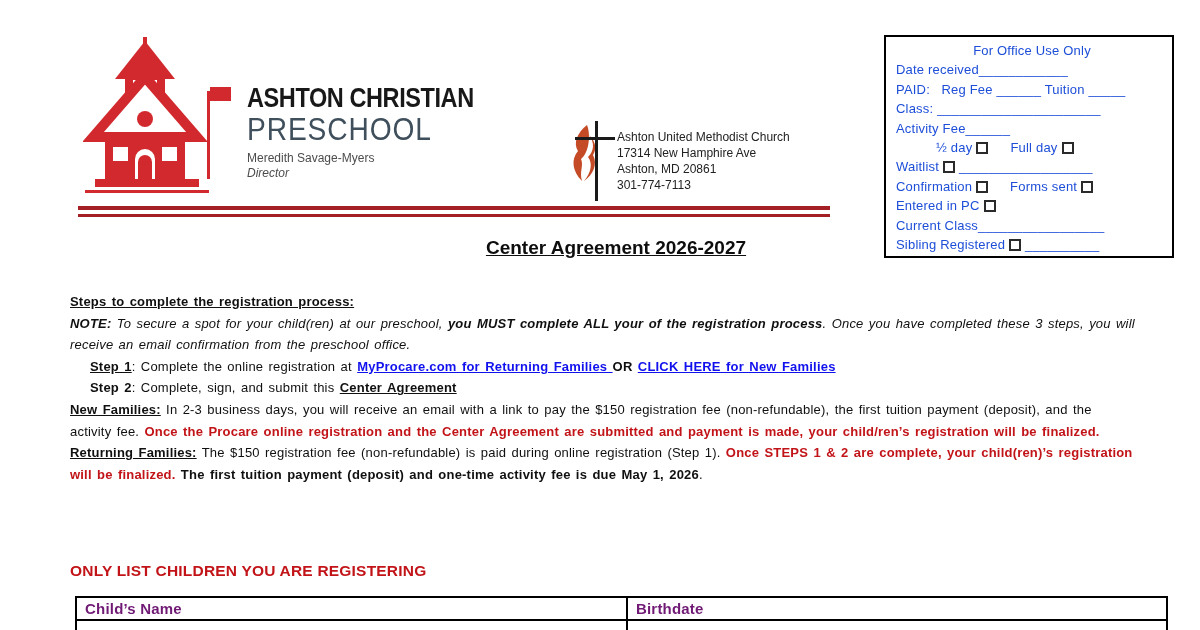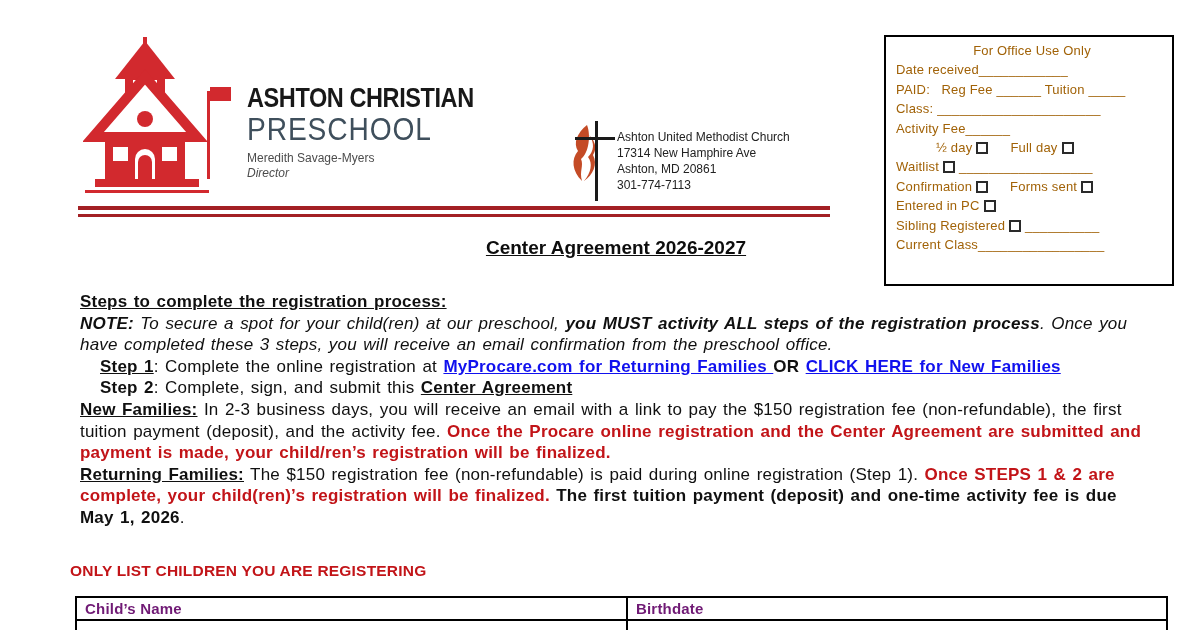--- a/index.html
+++ b/index.html
@@ -35,44 +35,44 @@
   .brand-director-name{font-size:12px;color:#4c4c4c;margin-top:5px;line-height:15px;}
   .brand-director-title{font-size:12px;color:#4c4c4c;font-style:italic;line-height:15px;}
 
   .umc{position:absolute;left:567px;top:121px;width:48px;height:82px;}
   .flame{fill:var(--flame-orange);}
   .cross{fill:#1a1a1a;}
 
   .church{position:absolute;left:617px;top:129px;font-size:12px;line-height:16px;color:#222;}
 
   .office-box{
-    position:absolute;left:884px;top:35px;width:290px;height:251px;
+    position:absolute;left:884px;top:35px;width:290px;height:223px;
     border:2px solid #000;padding:4px 4px 0 10px;
-    font-size:13px;line-height:19.4px;color:#a16207;letter-spacing:0.2px;
+    font-size:13px;line-height:19.4px;color:#1d4ed8;letter-spacing:0.2px;
   }
   .ob-title{text-align:center;}
   .ob-indent{padding-left:40px;}
   .cb{
     display:inline-block;width:12px;height:12px;border:2px solid #2a2a2a;
     margin:0 4px;vertical-align:-2px;background:#fff;
   }
   .cb-gap{margin-right:22px;}
 
   .red-rule{position:absolute;left:78px;top:206px;width:752px;}
   .red-rule .r1{height:4px;background:var(--line-red);}
   .red-rule .r2{height:3px;background:var(--line-red);margin-top:4px;}
 
   
   .doc-title{position:absolute;left:16px;top:237px;width:1200px;text-align:center;}
   .doc-title span{font-size:19px;font-weight:bold;text-decoration:underline;color:#0d0d0d;}
 
   
   .body-text{
-    position:absolute;left:80px;top:291px;width:1066px;
-    font-size:17px;line-height:21.6px;letter-spacing:0.2px;word-spacing:1.5px;color:#101010;
+    position:absolute;left:70px;top:291px;width:1066px;
+    font-size:13px;line-height:21.6px;letter-spacing:0.2px;word-spacing:1.5px;color:#101010;
   }
   .body-text p{margin:0;}
   .hu{font-weight:bold;text-decoration:underline;}
   .b{font-weight:bold;}
   .it{font-style:italic;}
   .bit{font-weight:bold;font-style:italic;}
   .redb{color:var(--text-red);font-weight:bold;}
   .steps{padding-left:20px;}
   .link{color:var(--link-blue);font-weight:bold;text-decoration:underline;cursor:pointer;}
 
@@ -149,39 +149,39 @@
     </div>
     <div class="ob-line">
       <span>Waitlist</span><span class="cb"></span><span>__________________</span>
     </div>
     <div class="ob-line">
       <span>Confirmation</span><span class="cb cb-gap"></span><span>Forms sent</span><span class="cb"></span>
     </div>
     <div class="ob-line">
       <span>Entered in PC</span><span class="cb"></span>
     </div>
+    <div class="ob-line">Current Class_________________</div>
     <div class="ob-line">
       <span>Sibling Registered</span><span class="cb"></span><span>__________</span>
     </div>
-    <div class="ob-line">Current Class_________________</div>
   </div>
 
   <div class="red-rule">
     <div class="r1"></div>
     <div class="r2"></div>
   </div>
 
   <div class="doc-title">
     <span>Center Agreement 2026-2027</span>
   </div>
 
   <div class="body-text">
     <p><span class="hu">Steps to complete the registration process:</span></p>
 
-    <p><span class="bit">NOTE:</span><span class="it"> To secure a spot for your child(ren) at our preschool, </span><span class="bit">you MUST activity ALL steps of the registration process</span><span class="it">. Once you have completed these 3 steps, you will receive an email confirmation from the preschool office.</span></p>
+    <p><span class="bit">NOTE:</span><span class="it"> To secure a spot for your child(ren) at our preschool, </span><span class="bit">you MUST complete ALL your of the registration process</span><span class="it">. Once you have completed these 3 steps, you will receive an email confirmation from the preschool office.</span></p>
 
     <div class="steps">
       <p><span class="hu">Step 1</span><span>: Complete the online registration at </span><span class="link">MyProcare.com for Returning Families </span><span class="b">OR</span><span> </span><span class="link">CLICK HERE for New Families</span></p>
       <p><span class="b">Step 2</span><span>: Complete, sign, and submit this </span><span class="hu">Center Agreement</span></p>
     </div>
 
     <p><span class="hu">New Families:</span><span> In 2-3 business days, you will receive an email with a link to pay the $150 registration fee (non-refundable), the first tuition payment (deposit), and the activity fee. </span><span class="redb">Once the Procare online registration and the Center Agreement are submitted and payment is made, your child/ren’s registration will be finalized.</span></p>
 
     <p><span class="hu">Returning Families:</span><span> The $150 registration fee (non-refundable) is paid during online registration (Step 1). </span><span class="redb">Once STEPS 1 &amp; 2 are complete, your child(ren)’s registration will be finalized.</span><span class="b"> The first tuition payment (deposit) and one-time activity fee is due May 1, 2026</span><span>.</span></p>
   </div>

